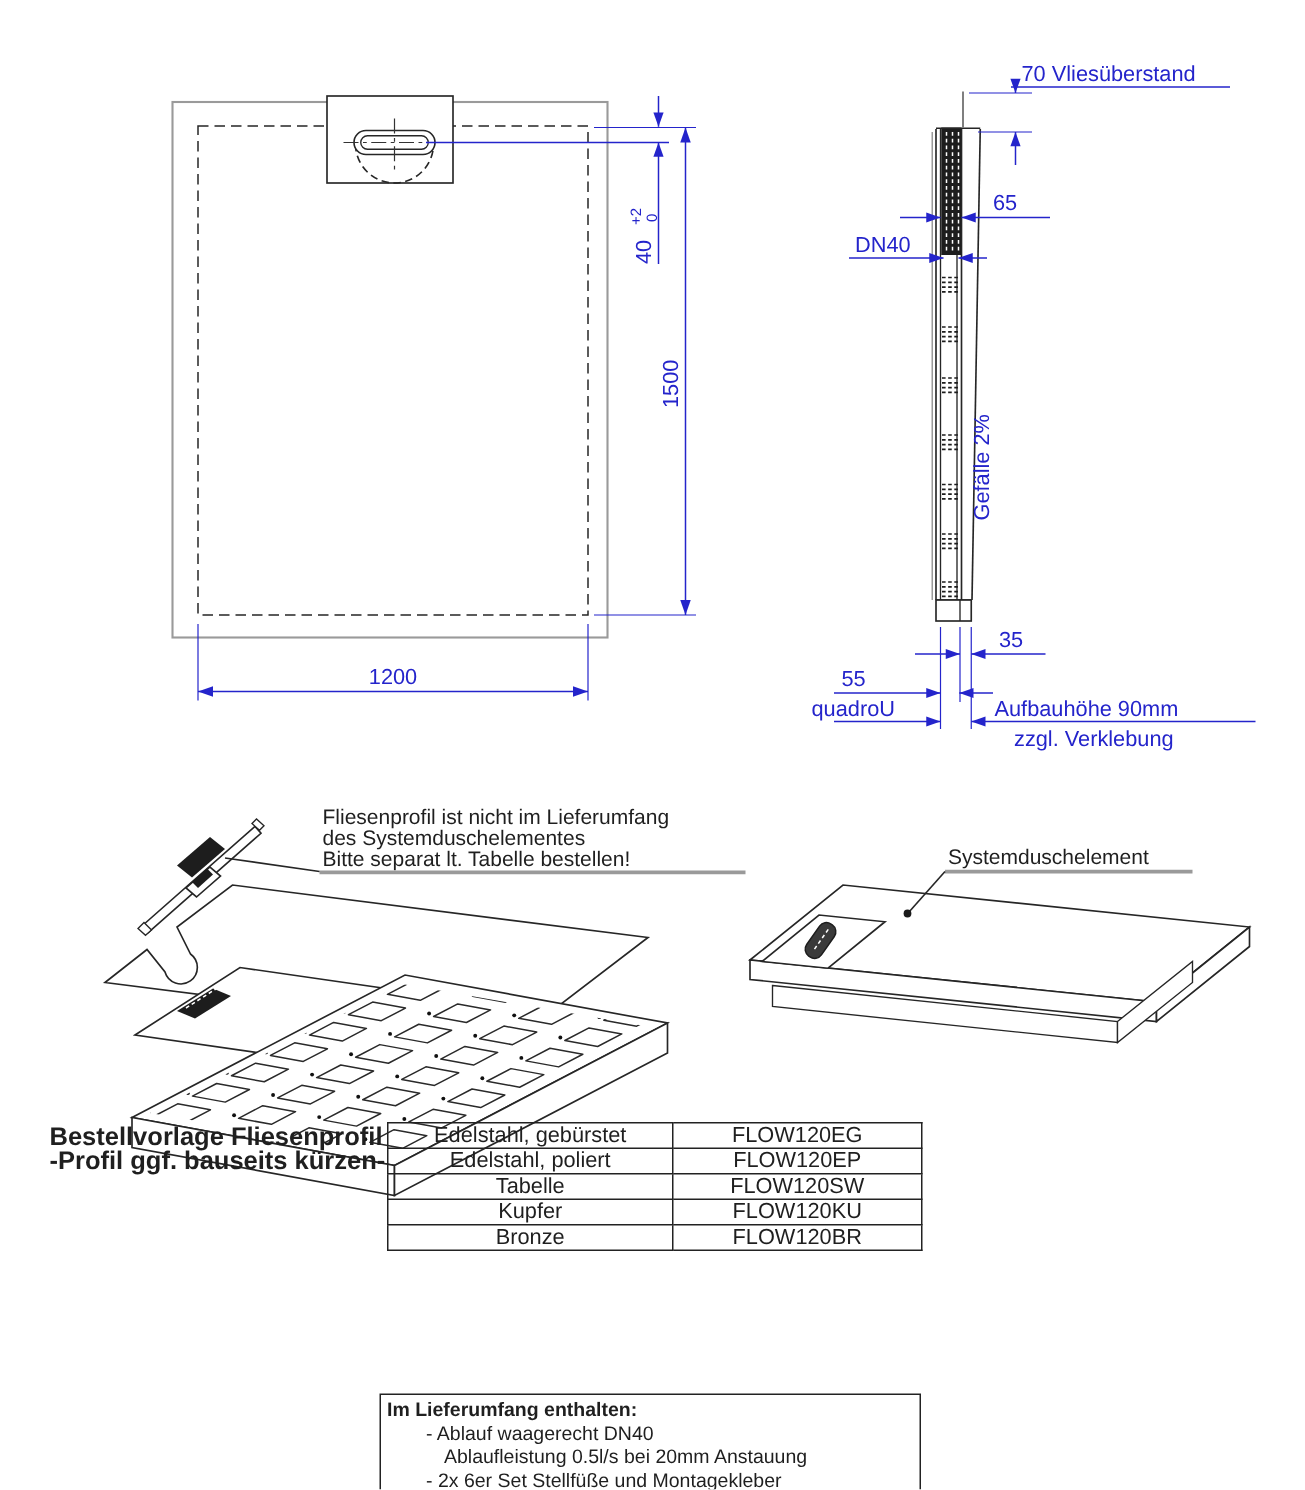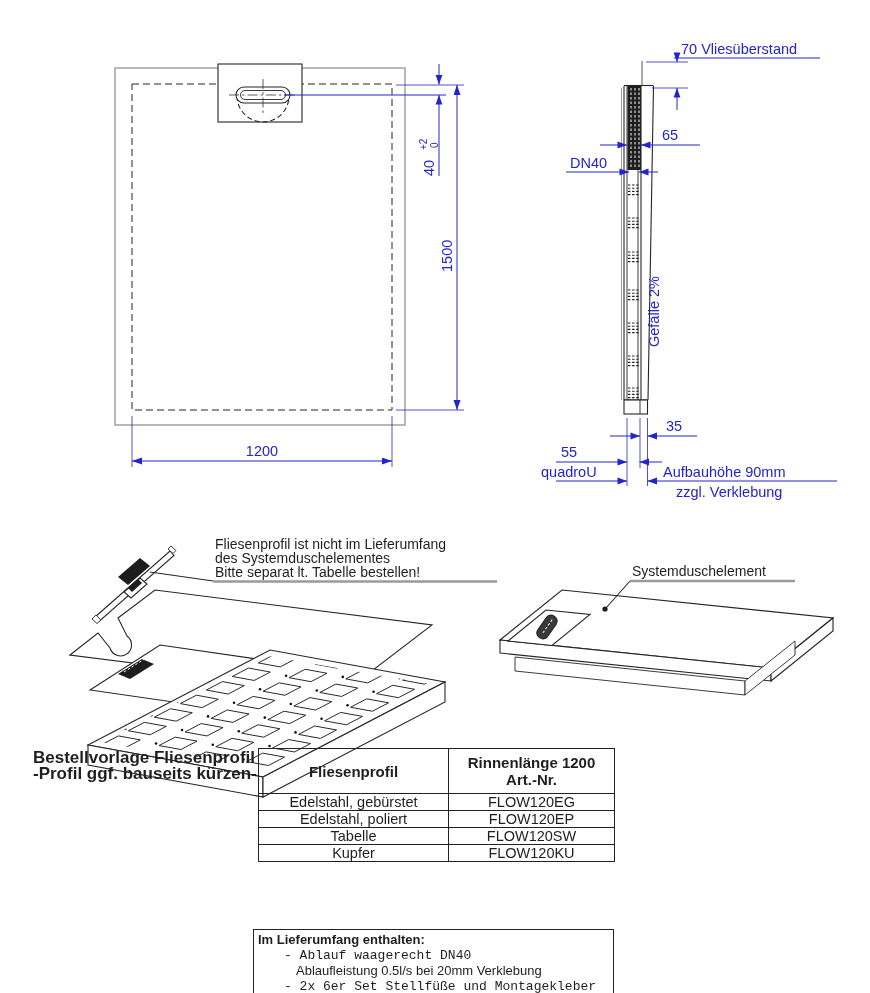--- a/index.html
+++ b/index.html
@@ -24,21 +24,21 @@
   
   #order-label{position:absolute;left:33px;top:750px;font-weight:bold;font-size:17px;line-height:16px;white-space:nowrap;}
   #profile-table{position:absolute;left:258px;top:748px;width:356px;border-collapse:collapse;
                  border:1.6px solid #222;table-layout:fixed;}
   #profile-table td,#profile-table th{border:1.2px solid #222;text-align:center;padding:0;overflow:visible;}
   #profile-table th{font-size:15px;font-weight:bold;height:44px;line-height:17px;}
   #profile-table td{font-size:14.5px;font-weight:normal;height:16px;line-height:15px;}
   #scope-box{position:absolute;left:253px;top:929px;width:351px;border:1.6px solid #222;
              padding:2px 4px 4px 4px;font-size:13px;line-height:15.5px;white-space:nowrap;}
   #scope-box .ttl{font-weight:bold;}
-  .ind-a{padding-left:26px;font-family:Liberation Mono, monospace;} .ind-b{padding-left:34px;} .ind-c{padding-left:38px;}
+  .ind-a{padding-left:26px;} .ind-b{padding-left:34px;} .ind-c{padding-left:38px;}
 </style>
 </head>
 <body>
 
 <div id="canvas">
 
   <svg id="draw" width="870" height="993" viewBox="0 0 870 993">
     <defs>
       <marker id="arrIn" orient="auto-start-reverse" markerUnits="userSpaceOnUse" markerWidth="12" markerHeight="9" refX="10" refY="3.5">
         <path d="M0,0 L10,3.5 L0,7 Z" fill="#2424cb"></path>
@@ -283,46 +283,43 @@
     <div>Bestellvorlage Fliesenprofil</div>
     <div>-Profil ggf. bauseits kürzen-</div>
   </div>
 
   <table id="profile-table">
     <colgroup>
         <col style="width:190px">
         <col style="width:166px">
       </colgroup>
     <tbody>
-        <tr>
-      <th>Fliesenprofil</th>
-      <th>
-        <div>Rinnenlänge 1200</div>
-        <div>Art.-Nr.</div>
-      </th>
-    </tr>
     <tr>
       <td>Edelstahl, gebürstet</td>
       <td>FLOW120EG</td>
     </tr>
     <tr>
       <td>Edelstahl, poliert</td>
       <td>FLOW120EP</td>
     </tr>
     <tr>
       <td>Tabelle</td>
       <td>FLOW120SW</td>
     </tr>
     <tr>
       <td>Kupfer</td>
       <td>FLOW120KU</td>
+    </tr>
+    <tr>
+      <td>Bronze</td>
+      <td>FLOW120BR</td>
     </tr>
   </tbody>
     </table>
 
   <div id="scope-box">
     <div class="ttl">Im Lieferumfang enthalten:</div>
     <div class="ind-a">- Ablauf waagerecht DN40</div>
-    <div class="ind-c">Ablaufleistung 0.5l/s bei 20mm Verklebung</div>
+    <div class="ind-c">Ablaufleistung 0.5l/s bei 20mm Anstauung</div>
     <div class="ind-a">- 2x 6er Set Stellfüße und Montagekleber</div>
   </div>
 
 </div>
 
 </body></html>

